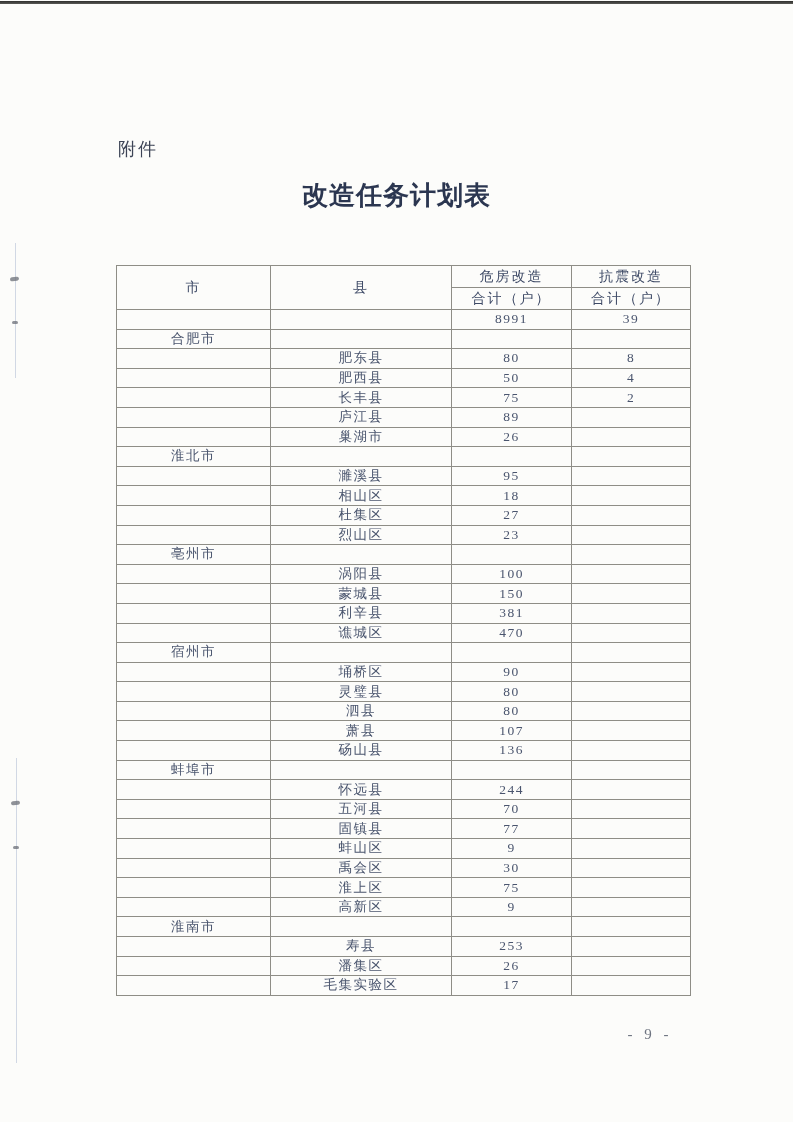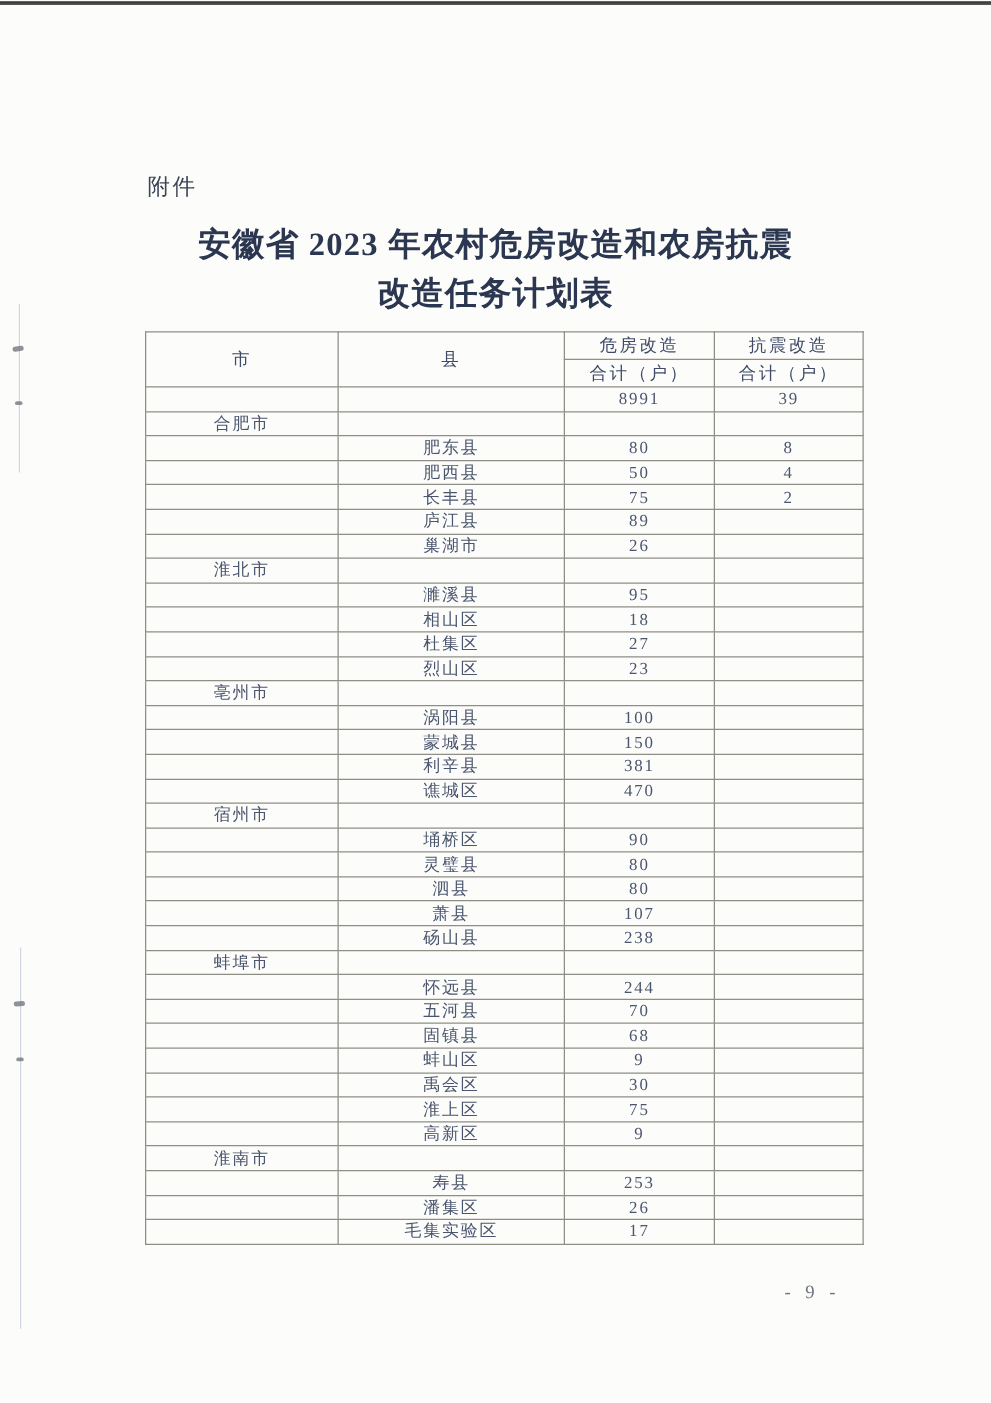--- a/index.html
+++ b/index.html
@@ -108,21 +108,20 @@
 <div class="binding-line seg-top"></div>
 <div class="binding-line seg-bottom"></div>
 <div class="binding-blob blob-1"></div>
 <div class="binding-blob blob-2"></div>
 <div class="binding-blob blob-3"></div>
 <div class="binding-blob blob-4"></div>
 
 <div class="attachment-label">附件</div>
 
 <div class="doc-title">
-  <div>安徽省 2023 年农村危房改造和农房抗震</div>
   <div>改造任务计划表</div>
 </div>
 
 <table class="doc-table">
   <colgroup>
     <col style="width:154px">
     <col style="width:181px">
     <col style="width:120px">
     <col style="width:119px">
   </colgroup>
@@ -267,21 +266,21 @@
       </tr>
       <tr>
         <td></td>
         <td>萧县</td>
         <td>107</td>
         <td></td>
       </tr>
       <tr>
         <td></td>
         <td>砀山县</td>
-        <td>238</td>
+        <td>136</td>
         <td></td>
       </tr>
       <tr>
         <td>蚌埠市</td>
         <td></td>
         <td></td>
         <td></td>
       </tr>
       <tr>
         <td></td>
@@ -291,21 +290,21 @@
       </tr>
       <tr>
         <td></td>
         <td>五河县</td>
         <td>70</td>
         <td></td>
       </tr>
       <tr>
         <td></td>
         <td>固镇县</td>
-        <td>68</td>
+        <td>77</td>
         <td></td>
       </tr>
       <tr>
         <td></td>
         <td>蚌山区</td>
         <td>9</td>
         <td></td>
       </tr>
       <tr>
         <td></td>

